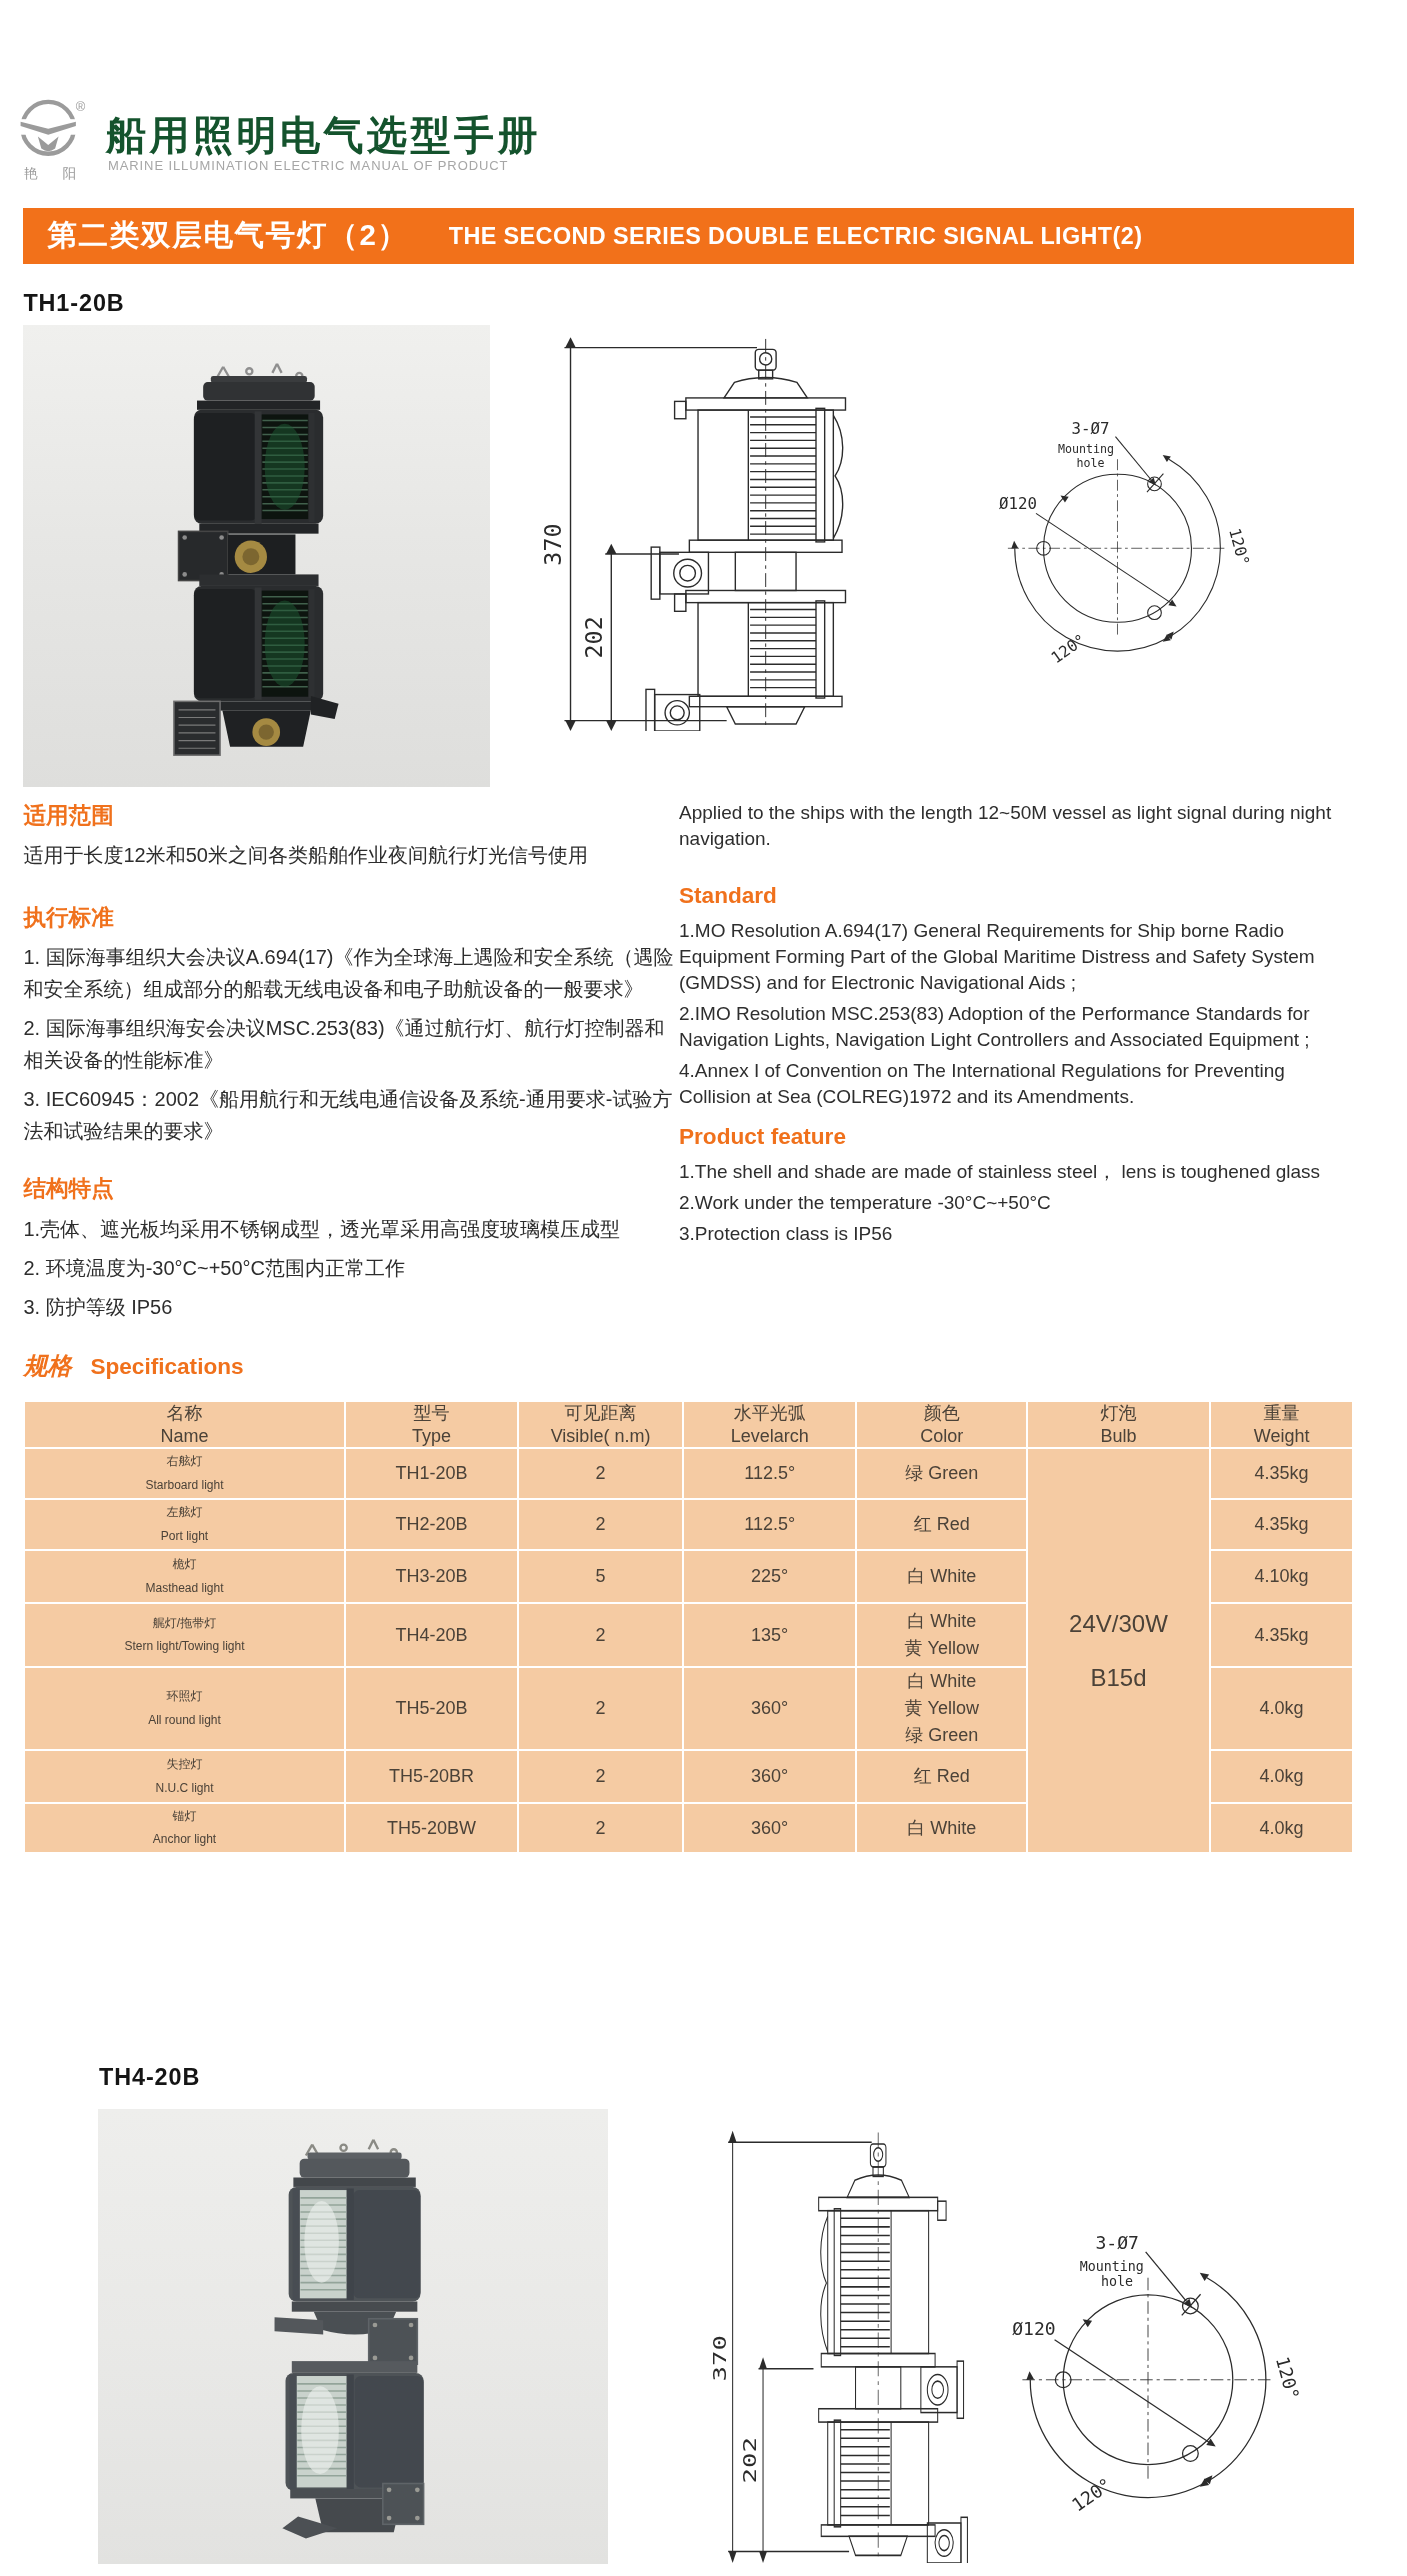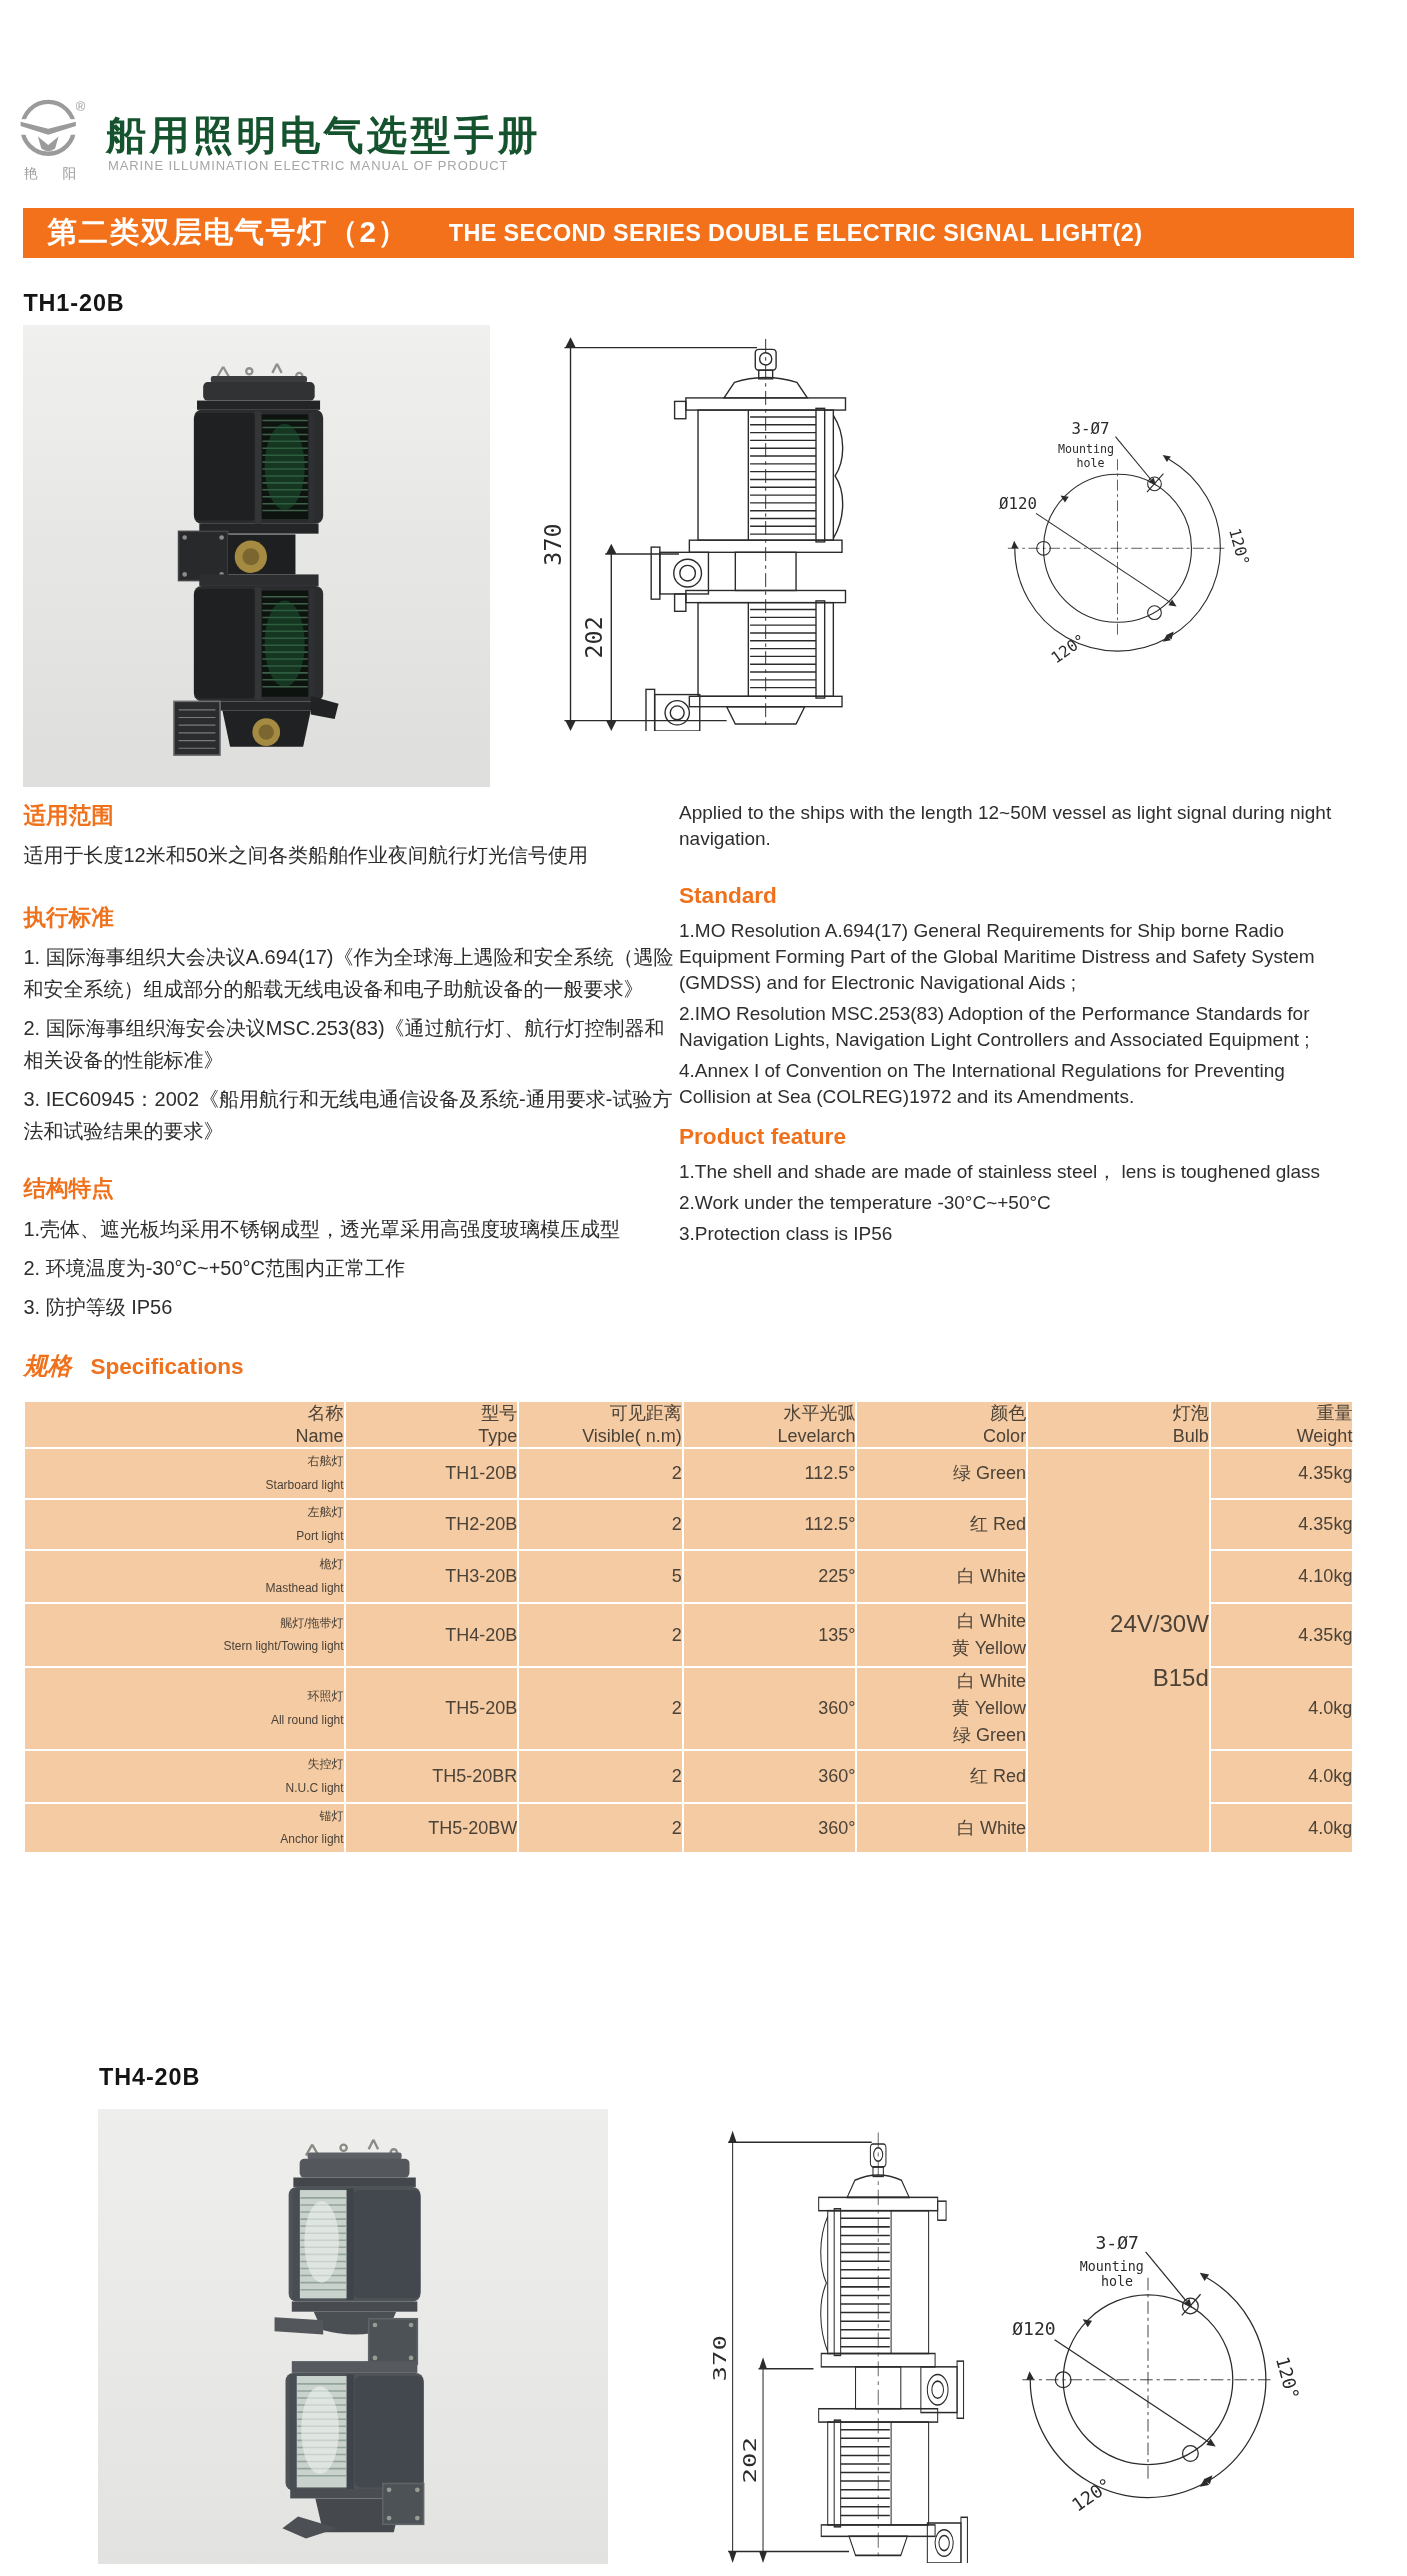--- a/index.html
+++ b/index.html
@@ -7,21 +7,21 @@
         font-family:"Liberation Sans", sans-serif;color:#2b2b2b;}
   .abs{position:absolute;}
 
   
   .hdr-title{position:absolute;left:106px;top:108px;font-size:40px;font-weight:bold;
              color:#14532d;letter-spacing:3.5px;}
   .hdr-sub{position:absolute;left:108px;top:158px;font-size:13px;color:#a6a6a6;letter-spacing:0.9px;}
   .brand-cn{font-size:16px;fill:#9b9b9b;letter-spacing:12px;}
 
   
-  .banner{position:absolute;left:23.4px;top:208px;width:1331px;height:50px;background:#F2711A;
+  .banner{position:absolute;left:23.4px;top:208px;width:1331px;height:56px;background:#F2711A;
           display:flex;align-items:center;}
   .banner-cn{font-size:29.5px;font-weight:bold;color:#fff;margin-left:24px;letter-spacing:1.7px;white-space:nowrap;}
   .banner-en{font-size:23.4px;font-weight:bold;color:#fff;margin-left:40px;letter-spacing:0.4px;white-space:nowrap;}
 
   .model-label{position:absolute;font-size:23.4px;font-weight:bold;color:#151515;letter-spacing:0.9px;}
 
   .photo{position:absolute;background:linear-gradient(180deg,#f0f0ee 0%,#e7e7e5 45%,#dededc 100%);}
   .photo svg{display:block;margin:0 auto;}
 
   
@@ -38,21 +38,21 @@
   .mt-feat-en{margin-top:14px;}
 
   
   .spec-head{position:absolute;left:23.4px;top:1350px;display:flex;align-items:baseline;}
   .spec-head .cn{color:#F0711C;font-weight:bold;font-size:24px;font-style:italic;}
   .spec-head .en{color:#F0711C;font-weight:bold;font-size:22.6px;margin-left:19px;}
 
   
   table.spec{position:absolute;left:23.4px;top:1400px;width:1331px;border-collapse:separate;
              border-spacing:2.6px;table-layout:fixed;background:#fff;}
-  table.spec td{background:#F5CBA3;text-align:right;vertical-align:middle;
+  table.spec td{background:#F5CBA3;text-align:center;vertical-align:middle;
                 color:#4b4238;padding:0;}
   table.spec .hd{height:43px;font-size:18px;line-height:22.6px;}
   .two-line{line-height:23.4px;font-size:12px;}
   .cell-val{font-size:18px;}
   .pre{white-space:pre-line;}
   .cell-color{line-height:27px;font-size:18px;}
   .bulb-cell{font-size:24px;line-height:54px;}
   tr.r1 td{height:49px;} tr.r2 td{height:49px;} tr.r3 td{height:51px;}
   tr.r4 td{height:62px;} tr.r5 td{height:80px;} tr.r6 td{height:51px;} tr.r7 td{height:48px;}
 

